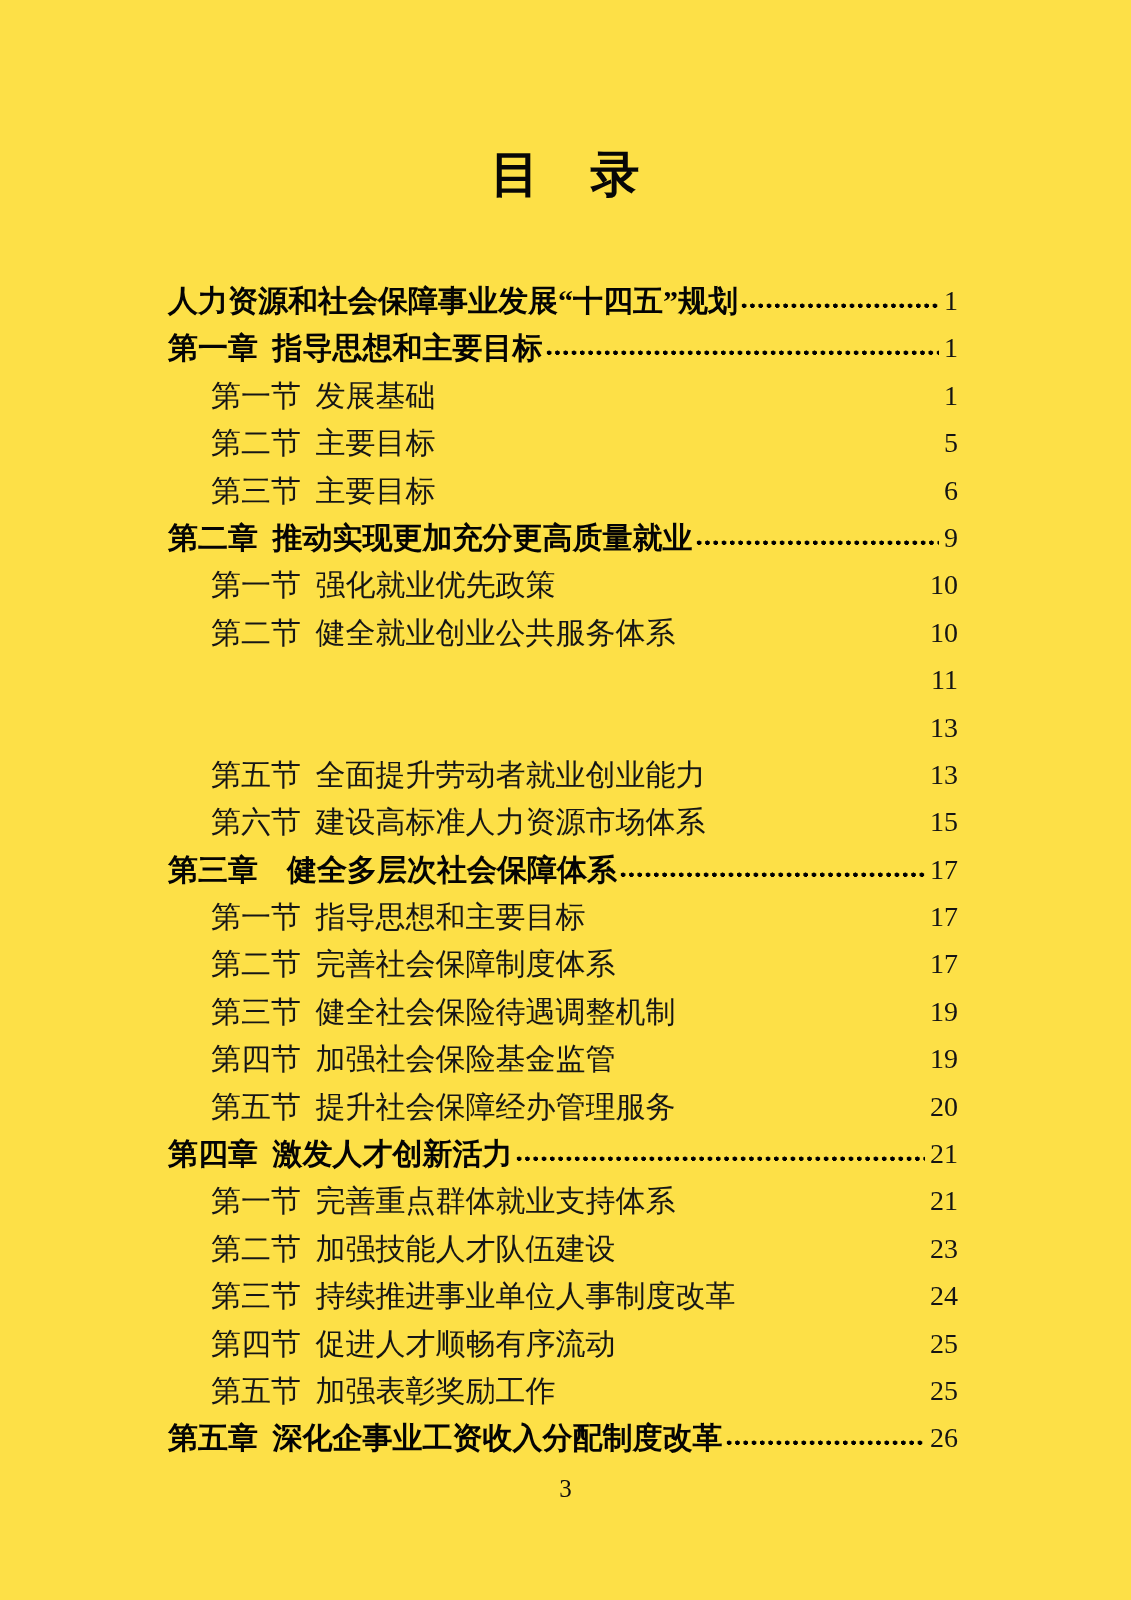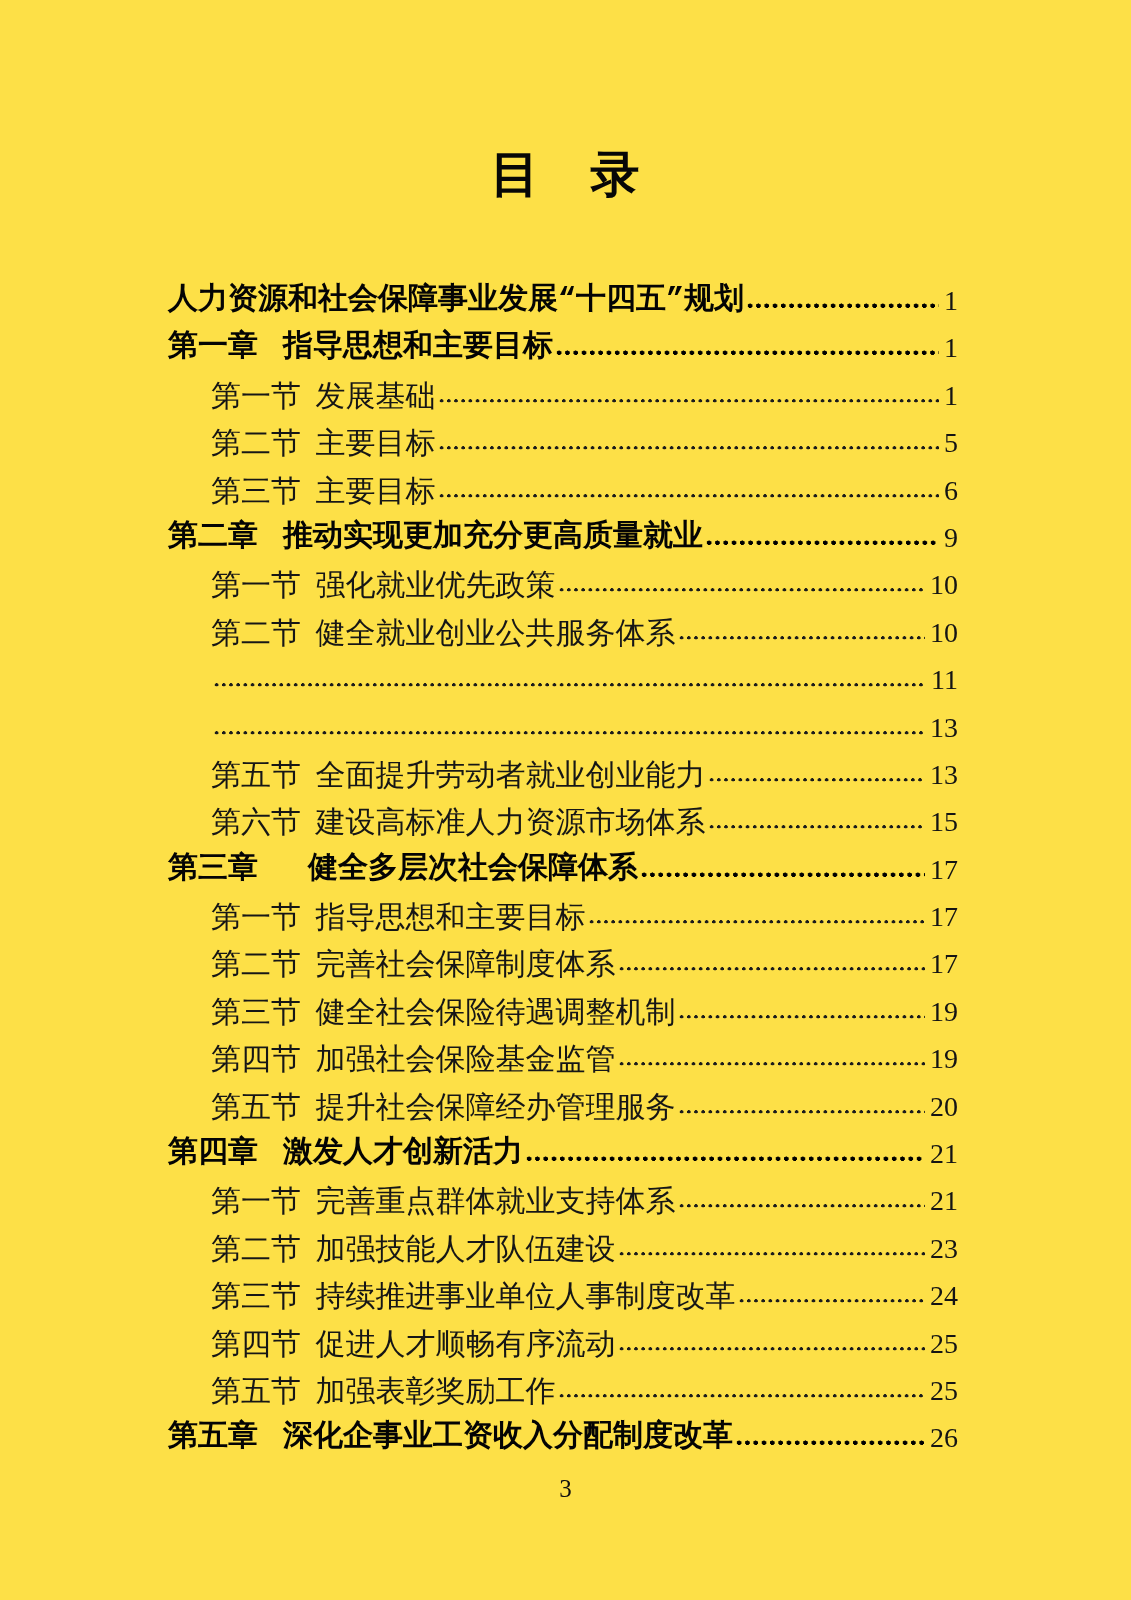--- a/index.html
+++ b/index.html
@@ -39,23 +39,22 @@
     font-size: 30px;
   }
   .row .label {
     white-space: pre;
     word-spacing: 7px;
     color: #161616;
   }
   .row.chapter .label {
     font-weight: bold;
     color: #040404;
-    font-family: Liberation Mono, monospace;
-  }
-  .row.section { padding-left: 43px; }
+  }
+  .row.section { padding-left: 43px; align-items: flex-end; }
   .row .dots {
     flex: 1 1 auto;
     margin: 0 3px 0 2px;
     background-repeat: repeat-x;
   }
   .row.section .dots {
     background-image: radial-gradient(circle at 3.6px 29px, #1b1b1b 1.55px, rgba(0,0,0,0) 1.9px);
     background-size: 7.2px 47.4px;
   }
   .row.chapter .dots {

